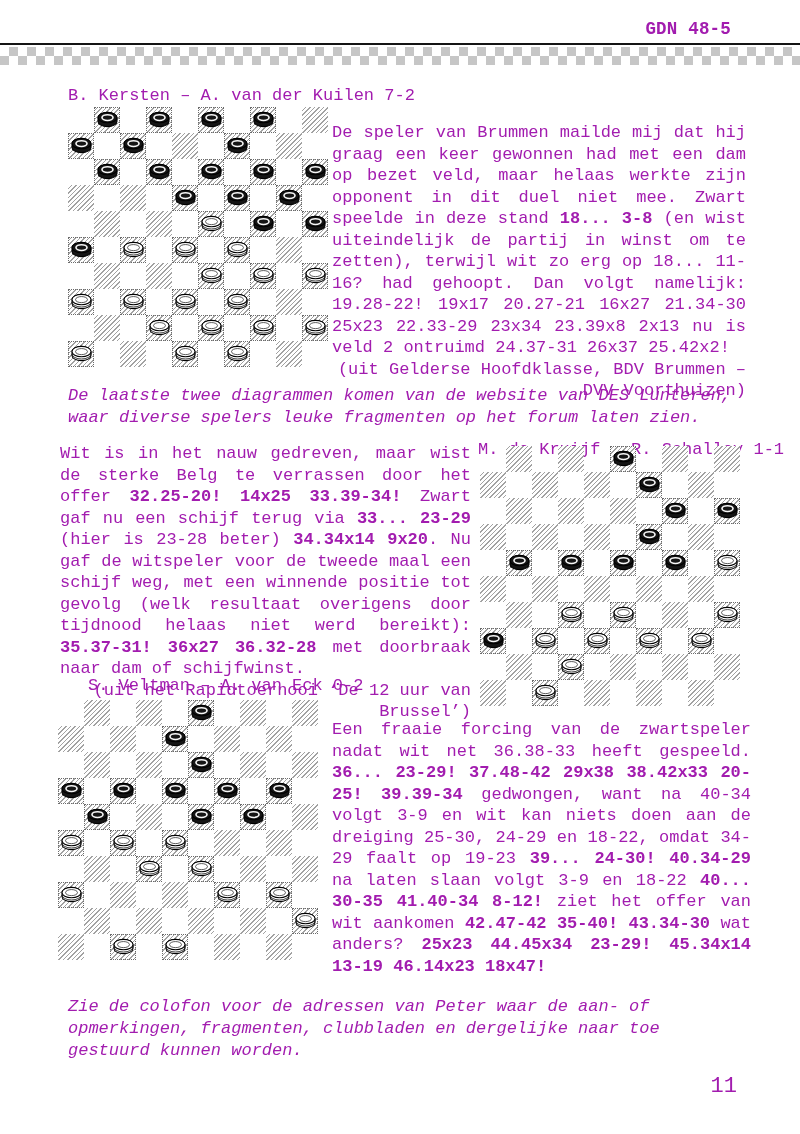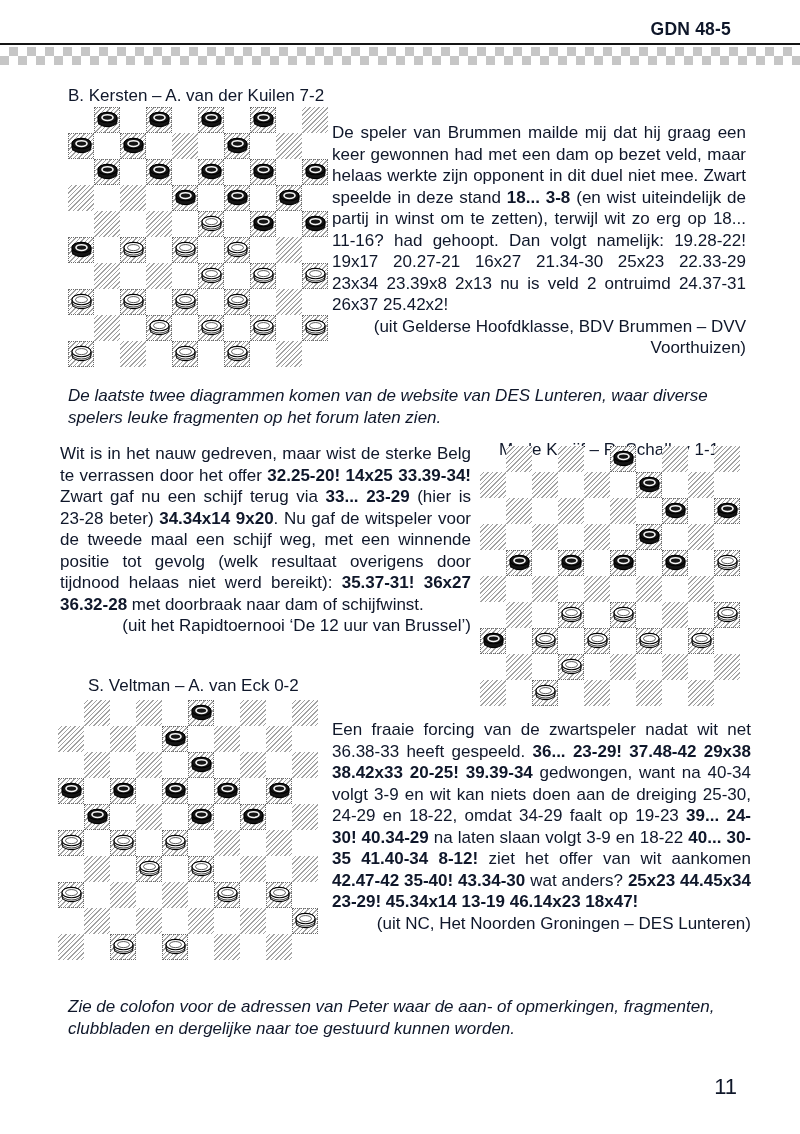--- a/index.html
+++ b/index.html
@@ -1,17 +1,17 @@
 <!DOCTYPE html>
 <html><head>
 <meta charset="utf-8">
 <style>
   html,body{margin:0;padding:0;background:#9a9a9a;}
   .page{position:relative;width:800px;height:1134px;background:#ffffff;margin:0 auto;
-        font-family:Liberation Sans, sans-serif;color:#0f172a;overflow:hidden;}
+        font-family:Liberation Mono, monospace;color:#a21caf;overflow:hidden;}
   .hdr-title{position:absolute;top:19px;right:69px;font-size:17.5px;font-weight:bold;letter-spacing:.2px;}
   .hdr-rule{position:absolute;top:43px;left:0;width:800px;height:2px;background:#141414;}
   .checker-band{position:absolute;top:47px;left:0;width:800px;height:18px;
         background:repeating-conic-gradient(#c6c6c6 0% 25%, #ffffff 0% 50%);
         background-size:18px 18px;}
   .game-heading{position:absolute;font-size:17px;white-space:nowrap;}
   #heading-1{left:68px;top:86px;}
   #heading-2{left:478px;top:440px;width:262px;text-align:center;}
   #heading-3{left:88px;top:676px;}
   .board{position:absolute;display:grid;grid-template-columns:repeat(10,26px);grid-auto-rows:26px;}
@@ -866,19 +866,18 @@
         </svg>
       </div>
       <div class="cell light"></div>
       <div class="cell dark"></div>
       <div class="cell light"></div>
       <div class="cell dark"></div>
       <div class="cell light"></div>
     </div>
   <div class="textblock" id="text-3">
     <p class="ann"><span>Een fraaie forcing van de zwartspeler nadat wit net 36.38-33 heeft gespeeld. </span><b>36... 23-29! 37.48-42 29x38 38.42x33 20-25! 39.39-34</b><span> gedwongen, want na 40-34 volgt 3-9 en wit kan niets doen aan de dreiging 25-30, 24-29 en 18-22, omdat 34-29 faalt op 19-23 </span><b>39... 24-30! 40.34-29</b><span> na laten slaan volgt 3-9 en 18-22 </span><b>40... 30-35 41.40-34 8-12!</b><span> ziet het offer van wit aankomen </span><b>42.47-42 35-40! 43.34-30</b><span> wat anders? </span><b>25x23 44.45x34 23-29! 45.34x14 13-19 46.14x23 18x47!</b></p>
-    <p class="src">(uit NC, Het Noorden Groningen – DES Lunteren)</p>
   </div>
 
   <div class="note" id="note-footer">Zie de colofon voor de adressen van Peter waar de aan- of opmerkingen, fragmenten, clubbladen en dergelijke naar toe gestuurd kunnen worden.</div>
   <div class="page-number">11</div>
 
 </div>
 
 </body></html>

